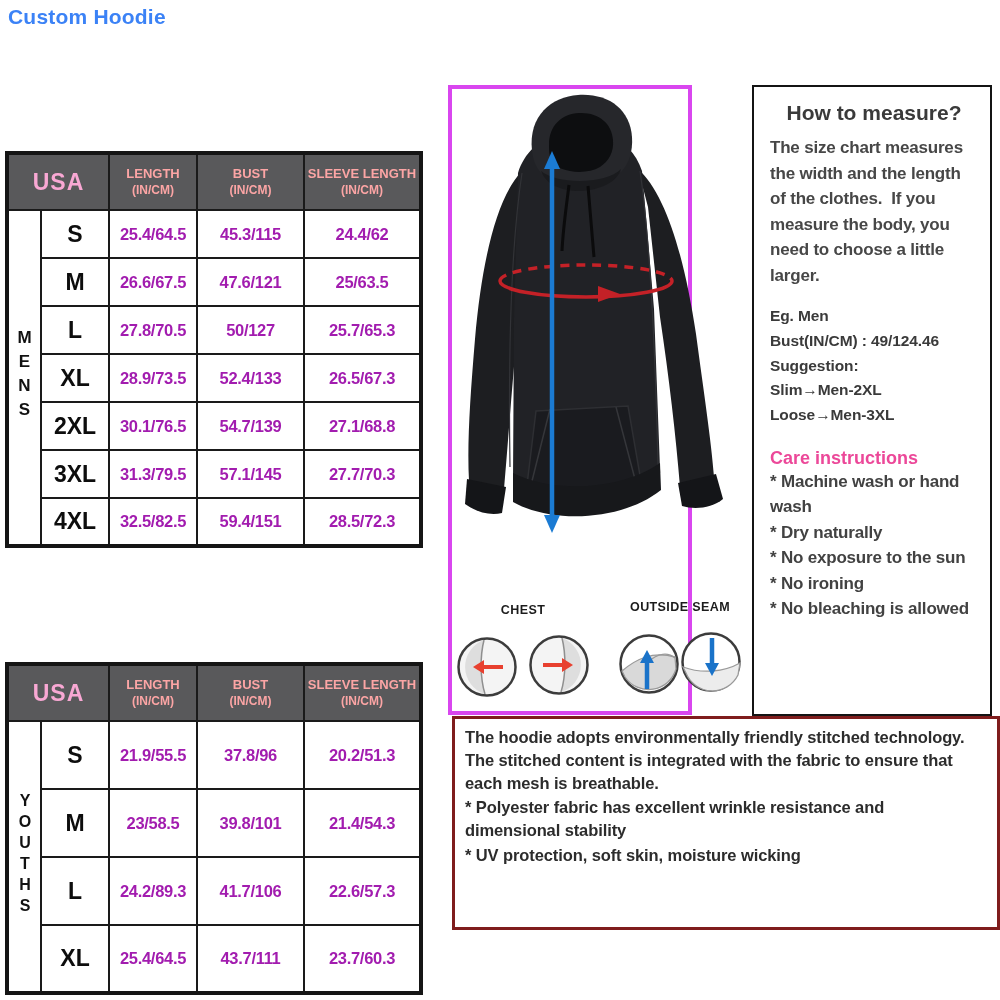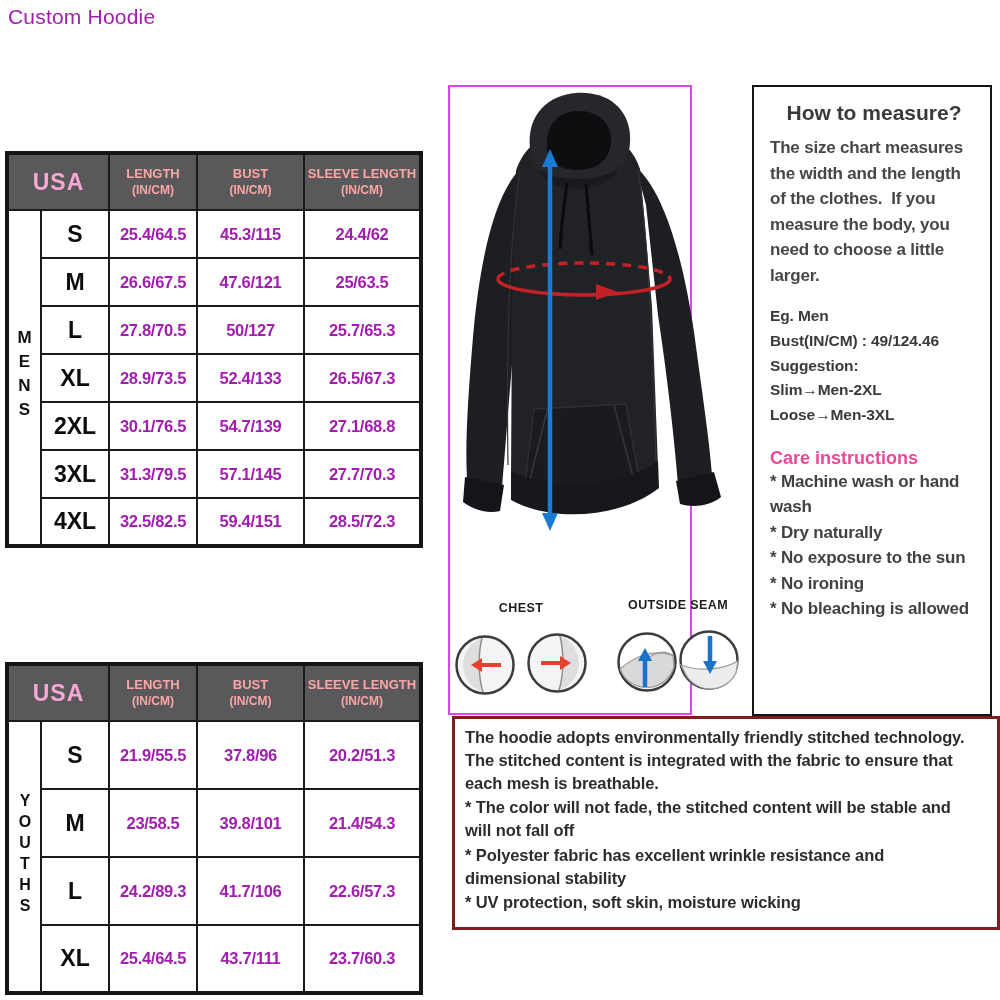--- a/index.html
+++ b/index.html
@@ -1,21 +1,21 @@
 <!DOCTYPE html>
 <html><head>
 <meta charset="utf-8">
 <style>
   * { margin:0; padding:0; box-sizing:border-box; }
   html,body { background:#ffffff; }
   body { font-family:"Liberation Sans", sans-serif; color:#2f2f2f; }
   .canvas { position:relative; width:1000px; height:1000px; background:#fff; overflow:hidden; }
 
   
-  .page-title { position:absolute; left:8px; top:5px; font-size:21px; font-weight:400; color:#a21caf; letter-spacing:.2px; }
+  .page-title { position:absolute; left:8px; top:5px; font-size:21px; font-weight:700; color:#3b82f6; letter-spacing:.2px; }
   .page-subtitle { position:absolute; left:8px; top:36px; font-size:20px; font-weight:600; color:#3d3d3d; white-space:pre-wrap; letter-spacing:.2px; }
 
   
   table.size-table { position:absolute; border-collapse:collapse; table-layout:fixed; background:#fff;
                      border:4px solid #151515; }
   table.size-table th, table.size-table td { border:2px solid #1a1a1a; text-align:center; vertical-align:middle; overflow:hidden; }
   table.mens  { left:5px; top:151px; width:414px; height:393px; }
   table.youth { left:5px; top:662px; width:414px; height:329px; }
   .col-strip{width:34px;} .col-size{width:68px;} .col-len{width:88px;} .col-bust{width:107px;} .col-sleeve{width:117px;}
   tr.head-row { height:57px; }
@@ -24,21 +24,21 @@
   th.head-cell { background:#59595b; color:#fca5a5; font-weight:700; font-size:13px; line-height:1.25; }
   th.usa { background:#59595b; color:#f9a8d4; font-weight:700; font-size:23px; letter-spacing:1px; }
   .col-unit { font-size:12px; font-weight:700; }
   td.strip-cell { background:#fff; }
   .vert-label { display:inline-block; writing-mode:vertical-lr; text-orientation:upright; font-weight:700;
                 font-size:17px; letter-spacing:5px; color:#111; line-height:1; }
   td.size-cell { font-size:23px; font-weight:700; color:#0d0d0d; }
   td.val-cell  { font-size:16.5px; font-weight:700; color:#a21caf; letter-spacing:-0.3px; }
 
   
-  .hoodie-panel { position:absolute; left:448px; top:85px; width:244px; height:630px; border:2px solid #d946ef; background:#fff;padding-left:28px; }
+  .hoodie-panel { position:absolute; left:448px; top:85px; width:244px; height:630px; border:4px solid #d946ef; background:#fff;padding-left:28px; }
   .hoodie-svg { position:absolute; left:0; top:0; }
   .fig-label { position:absolute; font-size:12.5px; font-weight:700; color:#1c1c1c; letter-spacing:.4px; text-align:center; }
   .chest-label { left:11px; top:514px; width:120px; }
   .seam-label  { left:156px; top:511px; width:144px; }
   .circle-icon { position:absolute; }
 
   
   .measure-panel { position:absolute; left:752px; top:85px; width:240px; height:631px; border:2px solid #141414;
                    background:#fff; padding:10px 12px 0 16px; }
   .htm-heading { font-size:21px; font-weight:700; color:#3a3a3a; text-align:center; margin:4px 0 10px 0; }
@@ -274,18 +274,17 @@
       <div class="care-item">* Machine wash or hand wash</div>
       <div class="care-item">* Dry naturally</div>
       <div class="care-item">* No exposure to the sun</div>
       <div class="care-item">* No ironing</div>
       <div class="care-item">* No bleaching is allowed</div>
     </div>
   </div>
 
   <div class="desc-panel">
     <div class="desc-intro">The hoodie adopts environmentally friendly stitched technology. The stitched content is integrated with the fabric to ensure that each mesh is breathable.</div>
-    <div class="desc-bullet">* The color will not fade, the stitched content will be stable and will not fall off</div>
     <div class="desc-bullet">* Polyester fabric has excellent wrinkle resistance and dimensional stability</div>
     <div class="desc-bullet">* UV protection, soft skin, moisture wicking</div>
   </div>
 
 </div>
 
 </body></html>

